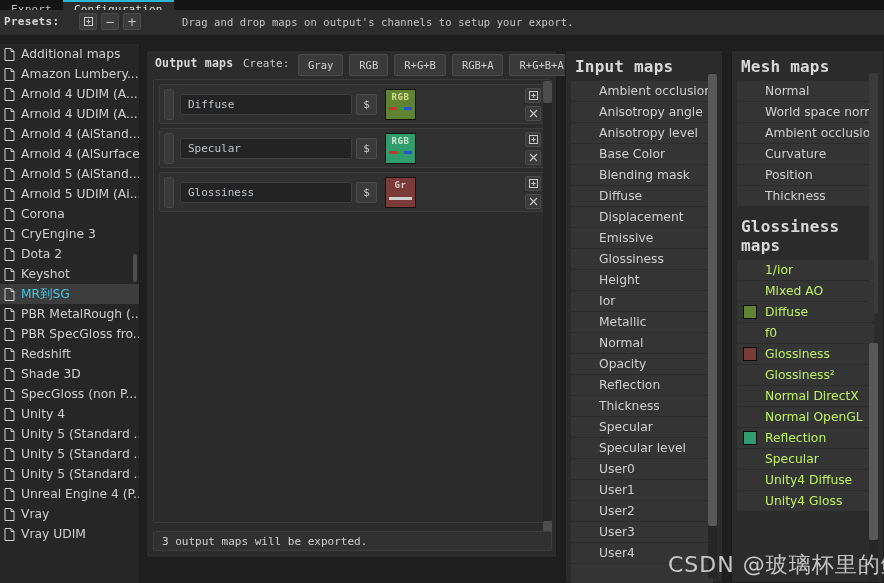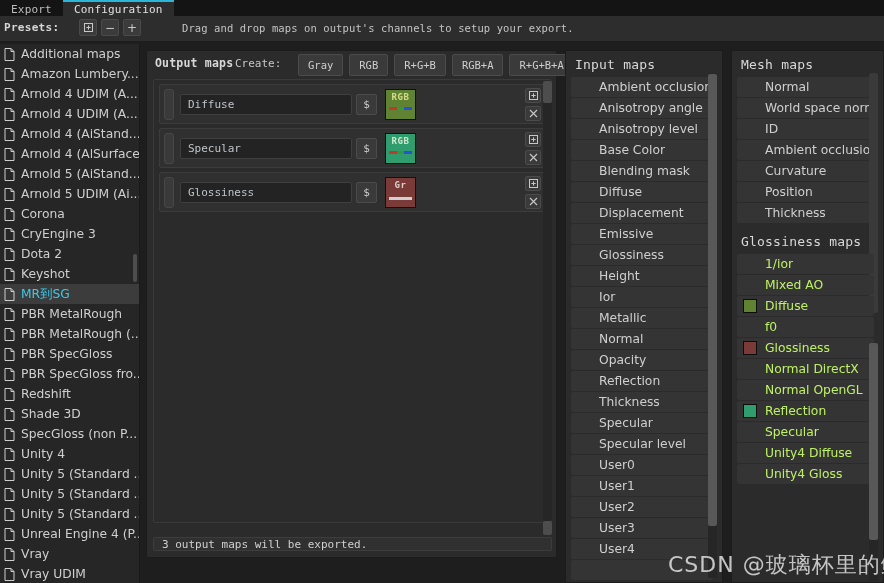--- a/index.html
+++ b/index.html
@@ -28,21 +28,21 @@
   .tab.inactive { background: #141414; color: #bdbdbd; }
   .tab.active { background: #2d2d2d; color: #e2e2e2; }
   .tab.active::before {
     content: ""; position: absolute; left: 0; right: 0; top: 0; height: 2px;
     background: #29b6d8;
   }
   .tabbar .tabfill { flex: 1; background: #141414; }
 
   
   .presetsrow {
-    position: absolute; left: 0; top: 16px; width: 884px; height: 25px;
+    position: absolute; left: 0; top: 10px; width: 884px; height: 25px;
     background: #2d2d2d;
   }
   .presets-label {
     position: absolute; left: 4px; top: 5px;
     font-family: "DejaVu Sans Mono", monospace; font-size: 11px;
     color: #d6d6d6; font-weight: bold; letter-spacing: .3px;
   }
   .tinybtn {
     position: absolute; top: 3px; width: 18px; height: 17px;
     background: #3b3b3b; border: 1px solid #4a4a4a; border-radius: 2px;
@@ -90,21 +90,21 @@
     position: absolute; left: 146px; top: 50px; width: 411px; height: 508px;
     background: #2b2b2b; border: 1px solid #1c1c1c;
   }
   .center-header { position: relative; height: 24px; }
   .center-title {
     position: absolute; left: 8px; top: 5px;
     font-family: "DejaVu Sans Mono", monospace; font-size: 11.5px;
     font-weight: bold; color: #d8d8d8; letter-spacing: .2px;
   }
   .create-label {
-    position: absolute; left: 88px; top: 6px;
+    position: absolute; left: 96px; top: 6px;
     font-family: "DejaVu Sans Mono", monospace; font-size: 11px; color: #c6c6c6;
   }
   .create-buttons { position: absolute; left: 151px; top: 3px; display: flex; gap: 6px; }
   .cbtn {
     height: 17px; padding: 10px 9px; background: #3a3a3a; border: 1px solid #4b4b4b;
     border-radius: 2px; display: flex; align-items: center; justify-content: center;
     font-family: "DejaVu Sans Mono", monospace; font-size: 10.5px; color: #cecece;
   }
   .maps-area {
     position: absolute; left: 6px; top: 28px; width: 399px; height: 444px;
@@ -156,34 +156,34 @@
   .center-vscroll .track { position: absolute; inset: 0; background: #262626; border-radius: 2px;}
   .center-vscroll .thumb {
     position: absolute; left: 0; top: 0; width: 9px; height: 22px;
     background: #4d4d4d; border-radius: 2px;
   }
   .center-vscroll .thumb2 {
     position: absolute; left: 0; top: 440px; width: 9px; height: 14px;
     background: #4d4d4d; border-radius: 2px;
   }
   .statusbar {
-    position: absolute; left: 6px; bottom: 6px; width: 399px; height: 14px;
+    position: absolute; left: 6px; bottom: 6px; width: 399px; height: 20px;
     background: #303030; border: 1px solid #3d3d3d; border-radius: 2px;
     display: flex; align-items: center; padding-left: 8px;
     font-family: "DejaVu Sans Mono", monospace; font-size: 11px; color: #d0d0d0;
   }
 
   
   .colpanel {
     position: absolute; background: #2b2b2b; border: 1px solid #1c1c1c;
   }
   #inputpanel { left: 565px; top: 50px; width: 158px; height: 533px; }
   #rightpanel { left: 731px; top: 50px; width: 153px; height: 533px; }
   .col-title {
-    font-family: "DejaVu Sans Mono", monospace; font-size: 13px; font-weight: normal;
+    font-family: "DejaVu Sans Mono", monospace; font-size: 16px; font-weight: bold;
     color: #d8d8d8; padding: 6px 0 5px 9px; letter-spacing: .2px;
   }
   .list-wrap { position: relative; }
   .list-item {
     position: relative; height: 20px; margin: 0 9px 1px 5px;
     background: #343434; border-radius: 2px;
     display: flex; align-items: center; padding-left: 28px;
     font-size: 12.3px; color: #cfcfcf; white-space: nowrap; overflow: hidden;
   }
   .list-item.converted { color: #bef264; }
@@ -363,39 +363,21 @@
           </span>
           <span class="preset-label">MR到SG</span>
         </div>
         <div class="preset-item">
           <span class="doc-icon">
             <svg width="11" height="13" viewBox="0 0 11 13">
               <path d="M1 0.5 H7 L10 3.5 V12.5 H1 Z" fill="none" stroke="#cfcfcf" stroke-width="1"></path>
               <path d="M7 0.5 V3.5 H10" fill="none" stroke="#cfcfcf" stroke-width="1"></path>
             </svg>
           </span>
-          <span class="preset-label">PBR MetalRough</span>
-        </div>
-        <div class="preset-item">
-          <span class="doc-icon">
-            <svg width="11" height="13" viewBox="0 0 11 13">
-              <path d="M1 0.5 H7 L10 3.5 V12.5 H1 Z" fill="none" stroke="#cfcfcf" stroke-width="1"></path>
-              <path d="M7 0.5 V3.5 H10" fill="none" stroke="#cfcfcf" stroke-width="1"></path>
-            </svg>
-          </span>
           <span class="preset-label">PBR MetalRough (...</span>
-        </div>
-        <div class="preset-item">
-          <span class="doc-icon">
-            <svg width="11" height="13" viewBox="0 0 11 13">
-              <path d="M1 0.5 H7 L10 3.5 V12.5 H1 Z" fill="none" stroke="#cfcfcf" stroke-width="1"></path>
-              <path d="M7 0.5 V3.5 H10" fill="none" stroke="#cfcfcf" stroke-width="1"></path>
-            </svg>
-          </span>
-          <span class="preset-label">PBR SpecGloss</span>
         </div>
         <div class="preset-item">
           <span class="doc-icon">
             <svg width="11" height="13" viewBox="0 0 11 13">
               <path d="M1 0.5 H7 L10 3.5 V12.5 H1 Z" fill="none" stroke="#cfcfcf" stroke-width="1"></path>
               <path d="M7 0.5 V3.5 H10" fill="none" stroke="#cfcfcf" stroke-width="1"></path>
             </svg>
           </span>
           <span class="preset-label">PBR SpecGloss fro...</span>
         </div>
@@ -692,23 +674,20 @@
   <div class="colpanel" id="rightpanel">
     <div class="col-title">Mesh maps</div>
     <div class="list-wrap" id="mesh-list">
         <div class="list-item">
           <span>Normal</span>
         </div>
         <div class="list-item">
           <span>World space normal</span>
         </div>
         <div class="list-item">
-          <span>ID</span>
-        </div>
-        <div class="list-item">
           <span>Ambient occlusion</span>
         </div>
         <div class="list-item">
           <span>Curvature</span>
         </div>
         <div class="list-item">
           <span>Position</span>
         </div>
         <div class="list-item">
           <span>Thickness</span>
@@ -731,20 +710,23 @@
           <span>Diffuse</span>
         </div>
         <div class="list-item converted">
           <span>f0</span>
         </div>
         <div class="list-item converted">
           <span class="swatch" style="background:#7a3b38"></span>
           <span>Glossiness</span>
         </div>
         <div class="list-item converted">
+          <span>Glossiness²</span>
+        </div>
+        <div class="list-item converted">
           <span>Normal DirectX</span>
         </div>
         <div class="list-item converted">
           <span>Normal OpenGL</span>
         </div>
         <div class="list-item converted">
           <span class="swatch" style="background:#2f9d6d"></span>
           <span>Reflection</span>
         </div>
         <div class="list-item converted">

